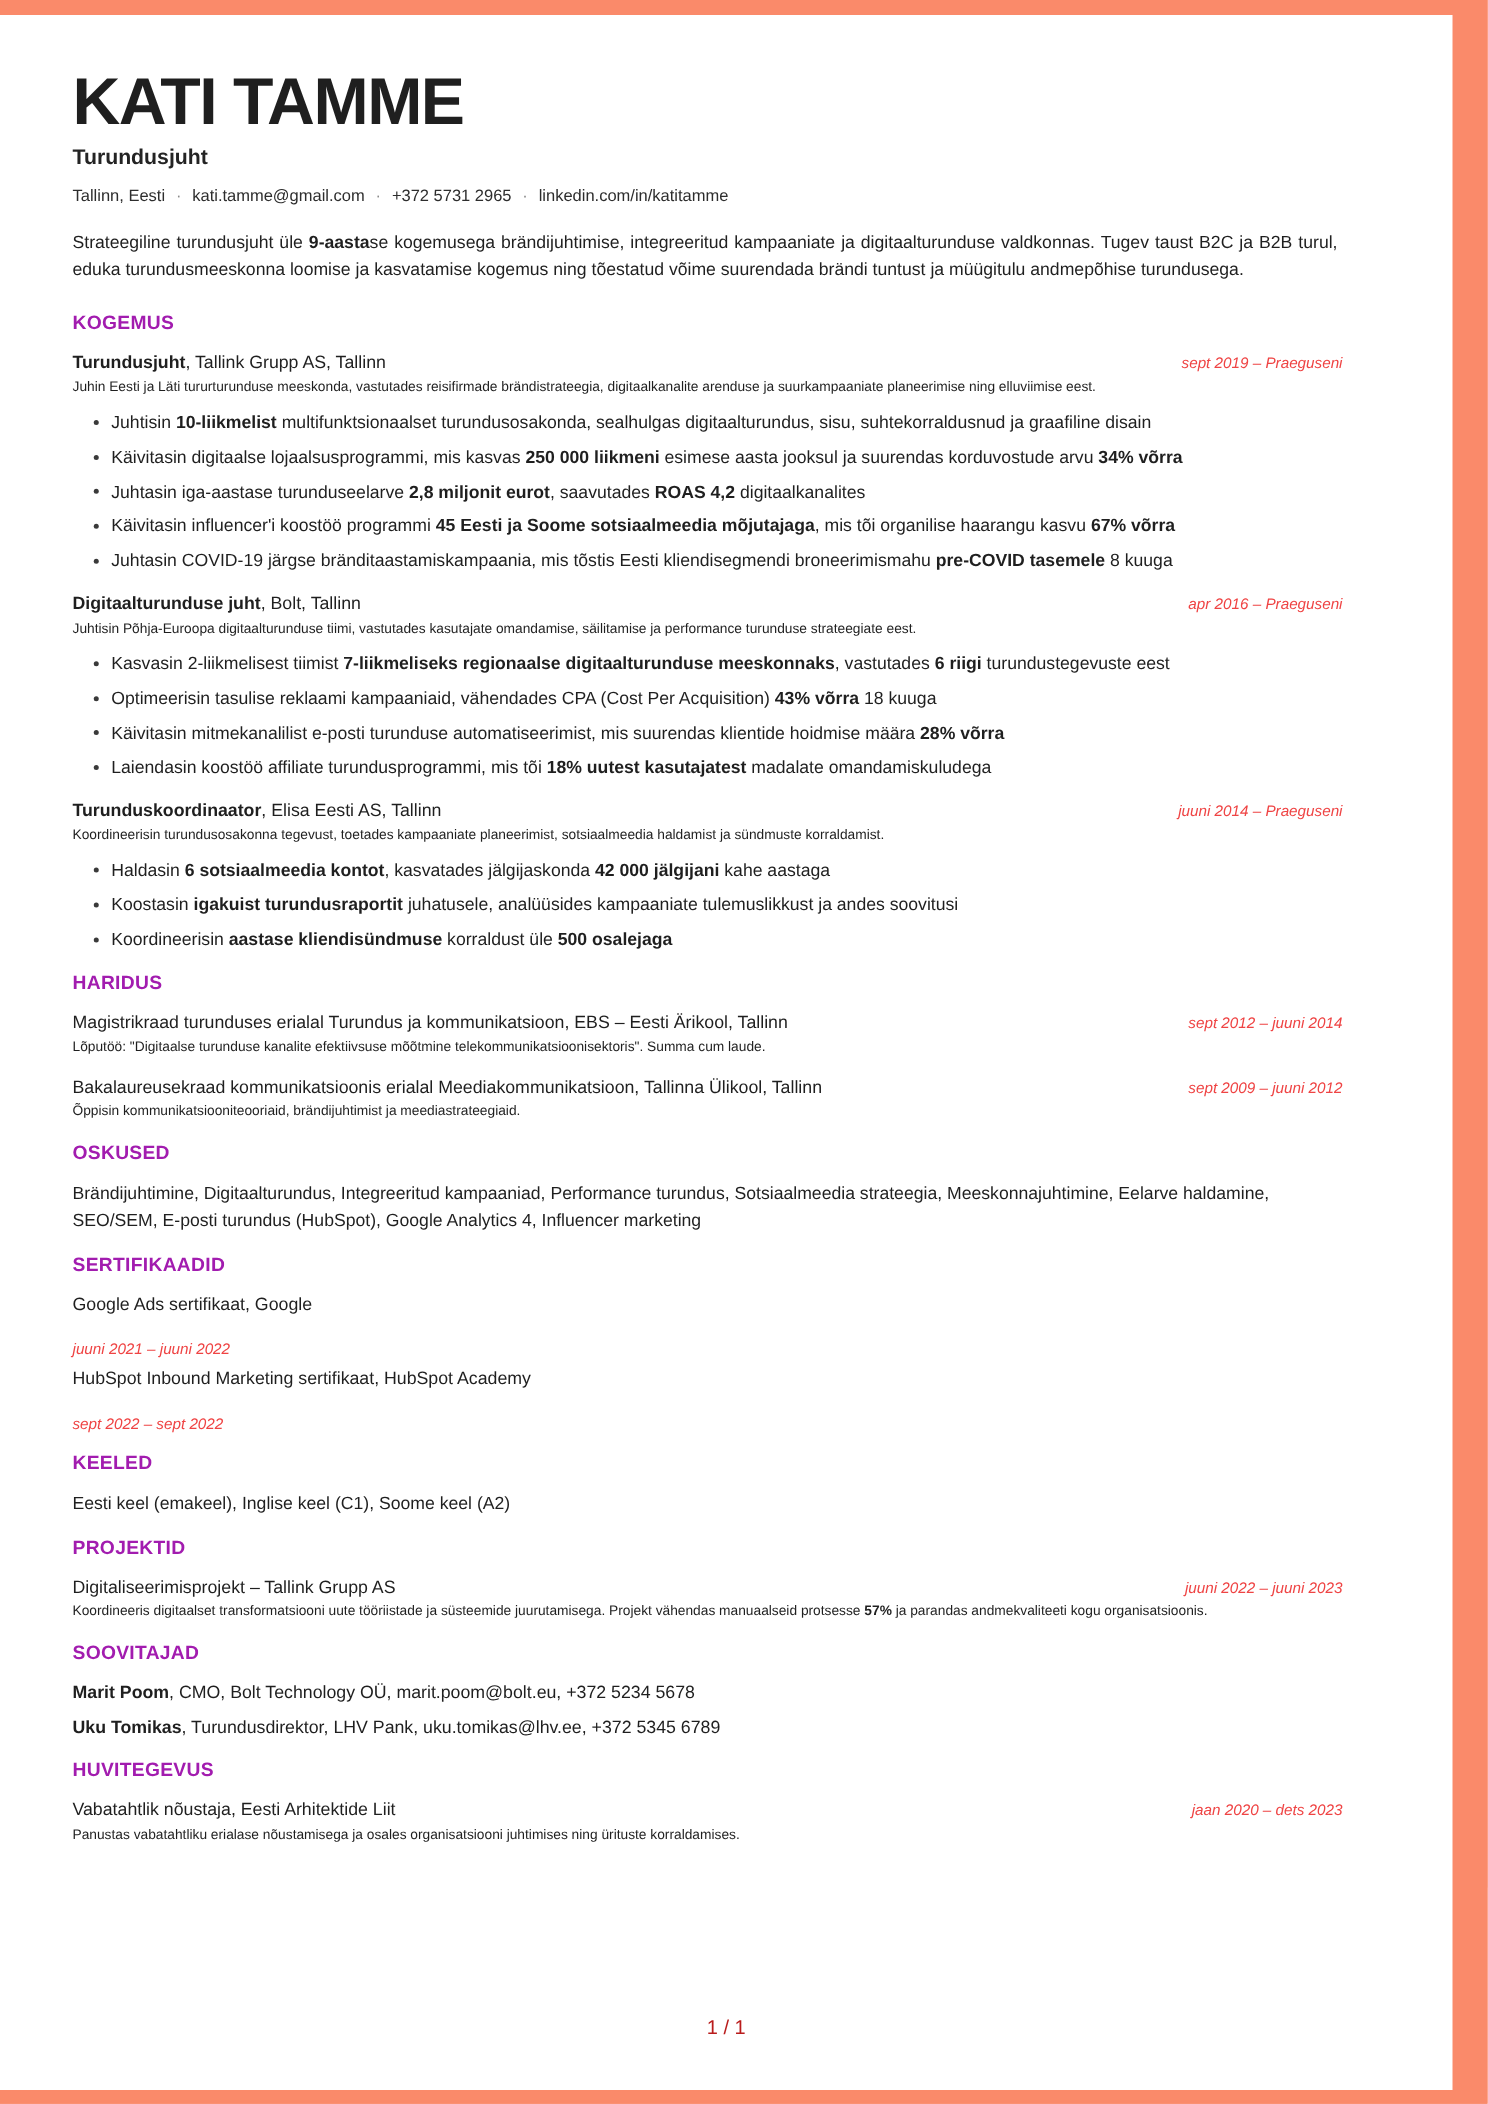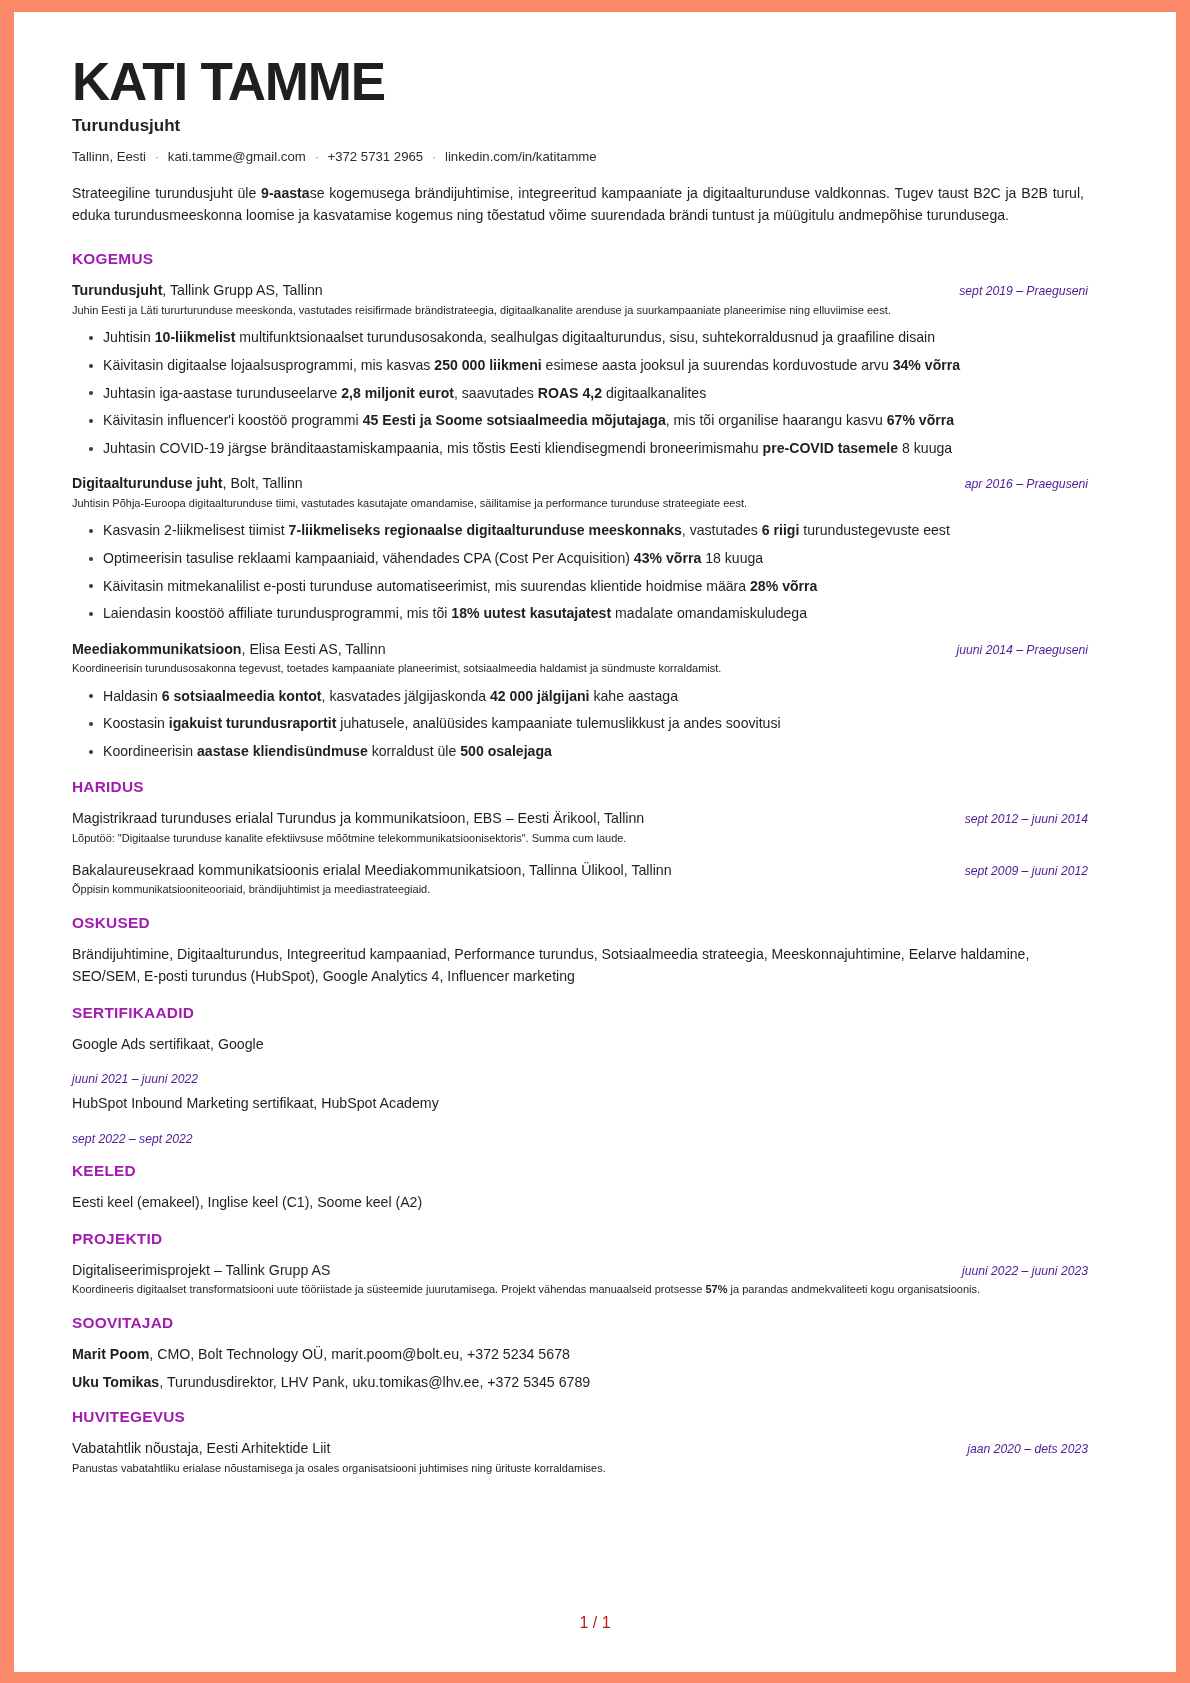--- a/index.html
+++ b/index.html
@@ -7,21 +7,20 @@
     width: 1190px;
     height: 1683px;
     background: #fa8a6a;
     font-family: "Liberation Sans", sans-serif;
   }
   .page-backdrop {
     width: 1190px;
     height: 1510px;
     background: #fa8a6a;
     display: flex;
-    justify-content: center;
     align-items: flex-start;
   }
   .page {
     width: 1162px;
     height: 1660px;
     margin-top: 12px;
     background: #ffffff;
     position: relative;
     padding: 42px 88px 0 58px;
     overflow: hidden;
@@ -77,21 +76,21 @@
   }
   .entry-title {
     font-size: 14.2px;
     color: #1f1f1f;
     line-height: 1.45;
   }
   .entry-title .role { font-weight: bold; }
   .entry-date {
     font-size: 12.2px;
     font-style: italic;
-    color: #4c1d95;
+    color: #ef4444;
     white-space: nowrap;
     flex-shrink: 0;
   }
   .entry-desc {
     font-size: 11px;
     line-height: 1.52;
     color: #1f1f1f;
     margin-top: 1px;
     max-width: 1012px;
   }
@@ -191,21 +190,21 @@
             <div class="entry-desc">Juhtisin Põhja-Euroopa digitaalturunduse tiimi, vastutades kasutajate omandamise, säilitamise ja performance turunduse strateegiate eest.</div>
             <ul class="bullets">
               <li><span>Kasvasin 2-liikmelisest tiimist </span><b>7-liikmeliseks regionaalse digitaalturunduse meeskonnaks</b><span>, vastutades </span><b>6 riigi</b><span> turundustegevuste eest</span></li>
               <li><span>Optimeerisin tasulise reklaami kampaaniaid, vähendades CPA (Cost Per Acquisition) </span><b>43% võrra</b><span> 18 kuuga</span></li>
               <li><span>Käivitasin mitmekanalilist e-posti turunduse automatiseerimist, mis suurendas klientide hoidmise määra </span><b>28% võrra</b></li>
               <li><span>Laiendasin koostöö affiliate turundusprogrammi, mis tõi </span><b>18% uutest kasutajatest</b><span> madalate omandamiskuludega</span></li>
             </ul>
           </div>
           <div class="entry">
             <div class="entry-head">
-              <div class="entry-title"><span class="role">Meediakommunikatsioon</span><span>, Elisa Eesti AS, Tallinn</span></div>
+              <div class="entry-title"><span class="role">Turunduskoordinaator</span><span>, Elisa Eesti AS, Tallinn</span></div>
               <div class="entry-date">juuni 2014 – Praeguseni</div>
             </div>
             <div class="entry-desc">Koordineerisin turundusosakonna tegevust, toetades kampaaniate planeerimist, sotsiaalmeedia haldamist ja sündmuste korraldamist.</div>
             <ul class="bullets">
               <li><span>Haldasin </span><b>6 sotsiaalmeedia kontot</b><span>, kasvatades jälgijaskonda </span><b>42 000 jälgijani</b><span> kahe aastaga</span></li>
               <li><span>Koostasin </span><b>igakuist turundusraportit</b><span> juhatusele, analüüsides kampaaniate tulemuslikkust ja andes soovitusi</span></li>
               <li><span>Koordineerisin </span><b>aastase kliendisündmuse</b><span> korraldust üle </span><b>500 osalejaga</b></li>
             </ul>
           </div>
         </div>

